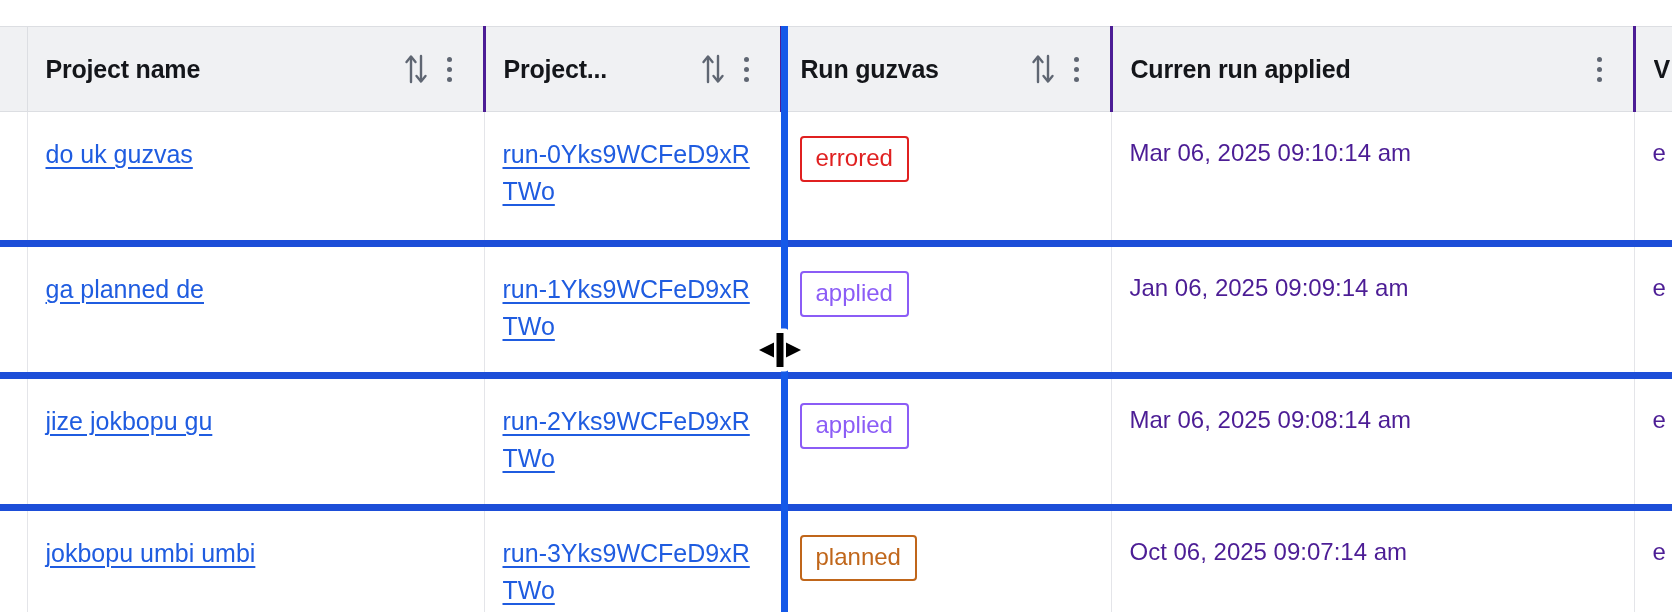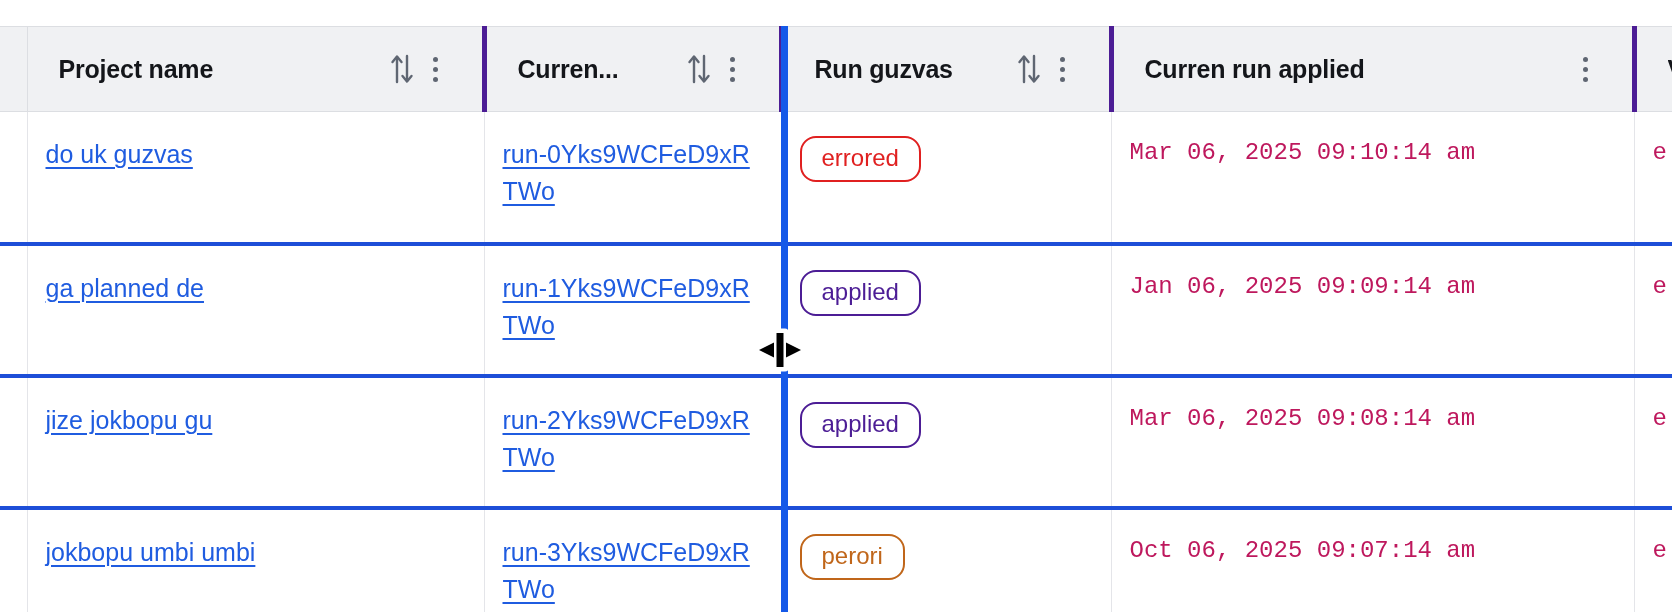--- a/index.html
+++ b/index.html
@@ -40,23 +40,23 @@
   col.c-run    { width: 297px; }
   col.c-status { width: 330px; }
   col.c-applied{ width: 523px; }
   col.c-extra  { width: 166px; }
 
   
   thead th {
     background: #f0f1f3;
     border-top: 1px solid #dcdee2;
     border-bottom: 1px solid #dcdee2;
-    border-right: 5px solid #4c1d95;
+    border-right: 3px solid #4c1d95;
     height: 85px;
-    padding: 0 31px;
+    padding: 0 18px;
     vertical-align: middle;
     font-weight: bold;
     font-size: 25px;
     color: #14161a;
     text-align: left;
     white-space: nowrap;
     overflow: hidden;
   }
   thead th.gutter-head {
     padding: 0;
@@ -101,21 +101,21 @@
     display: block;
     width: 5px;
     height: 5px;
     border-radius: 50%;
     background: #5f6672;
   }
 
   
   tbody td {
     height: 132px;
-    border-bottom: 4px solid #1d4ed8;
+    border-bottom: 7px solid #1d4ed8;
     border-right: 1px solid #e4e5e9;
     padding: 0 18px;
     vertical-align: top;
     font-size: 25px;
     color: #2b313b;
     background: #ffffff;
   }
   tbody td.gutter-cell { padding: 0; }
   .cell-pad { padding-top: 24px; }
 
@@ -125,39 +125,39 @@
     text-underline-offset: 4px;
     text-decoration-thickness: 2px;
     font-size: 25px;
     line-height: 37px;
     display: inline;
     word-break: break-all;
     cursor: pointer;
   }
 
   .date-text {
-    font-family: Liberation Mono, monospace;
+    font-family: Liberation Sans, sans-serif;
     font-size: 24px;
-    color: #be185d;
+    color: #4c1d95;
     line-height: 34px;
     white-space: nowrap;
   }
 
   
   .badge {
     display: inline-block;
     border: 2px solid currentColor;
-    border-radius: 16px;
-    padding: 5px 20px 7px;
+    border-radius: 4px;
+    padding: 5px 14px 7px;
     font-size: 24px;
     line-height: 30px;
     white-space: nowrap;
   }
   .badge.errored { color: #e02020; }
-  .badge.applied { color: #4c1d95; }
+  .badge.applied { color: #8b5cf6; }
   .badge.planned { color: #c0661a; }
 
   
   .resize-line {
     position: absolute;
     top: 26px;
     left: 781px;
     width: 7px;
     height: 586px;
     background: #1559e8;
@@ -213,21 +213,21 @@
             <span class="kebab">
               <i></i>
                 <i></i>
                 <i></i>
             </span>
           </div>
         </th>
 
         <th>
           <div class="head-inner">
-            <span class="head-label">Curren...</span>
+            <span class="head-label">Project...</span>
             <span class="head-spacer"></span>
             <span class="sort-icon">
               <svg width="30" height="34" viewBox="0 0 30 34">
                 <g stroke="#5f6672" stroke-width="2.4" fill="none" stroke-linecap="round" stroke-linejoin="round">
                   <path d="M10 30 L10 5"></path>
                     <path d="M5.5 10 L10 4.6 L14.5 10"></path>
                   <path d="M20 4 L20 29"></path>
                     <path d="M15.5 24 L20 29.4 L24.5 24"></path>
                 </g>
               </svg>
@@ -379,21 +379,21 @@
             <a class="cell-link" href="#">jokbopu umbi umbi</a>
           </div>
         </td>
         <td>
           <div class="cell-pad">
             <a class="cell-link" href="#">run-3Yks9WCFeD9xRTWo</a>
           </div>
         </td>
         <td>
           <div class="cell-pad">
-            <span class="badge planned">perori</span>
+            <span class="badge planned">planned</span>
           </div>
         </td>
         <td>
           <div class="cell-pad">
             <span class="date-text">Oct 06, 2025 09:07:14 am</span>
           </div>
         </td>
         <td>
           <div class="cell-pad">
             <span class="date-text">e</span>

